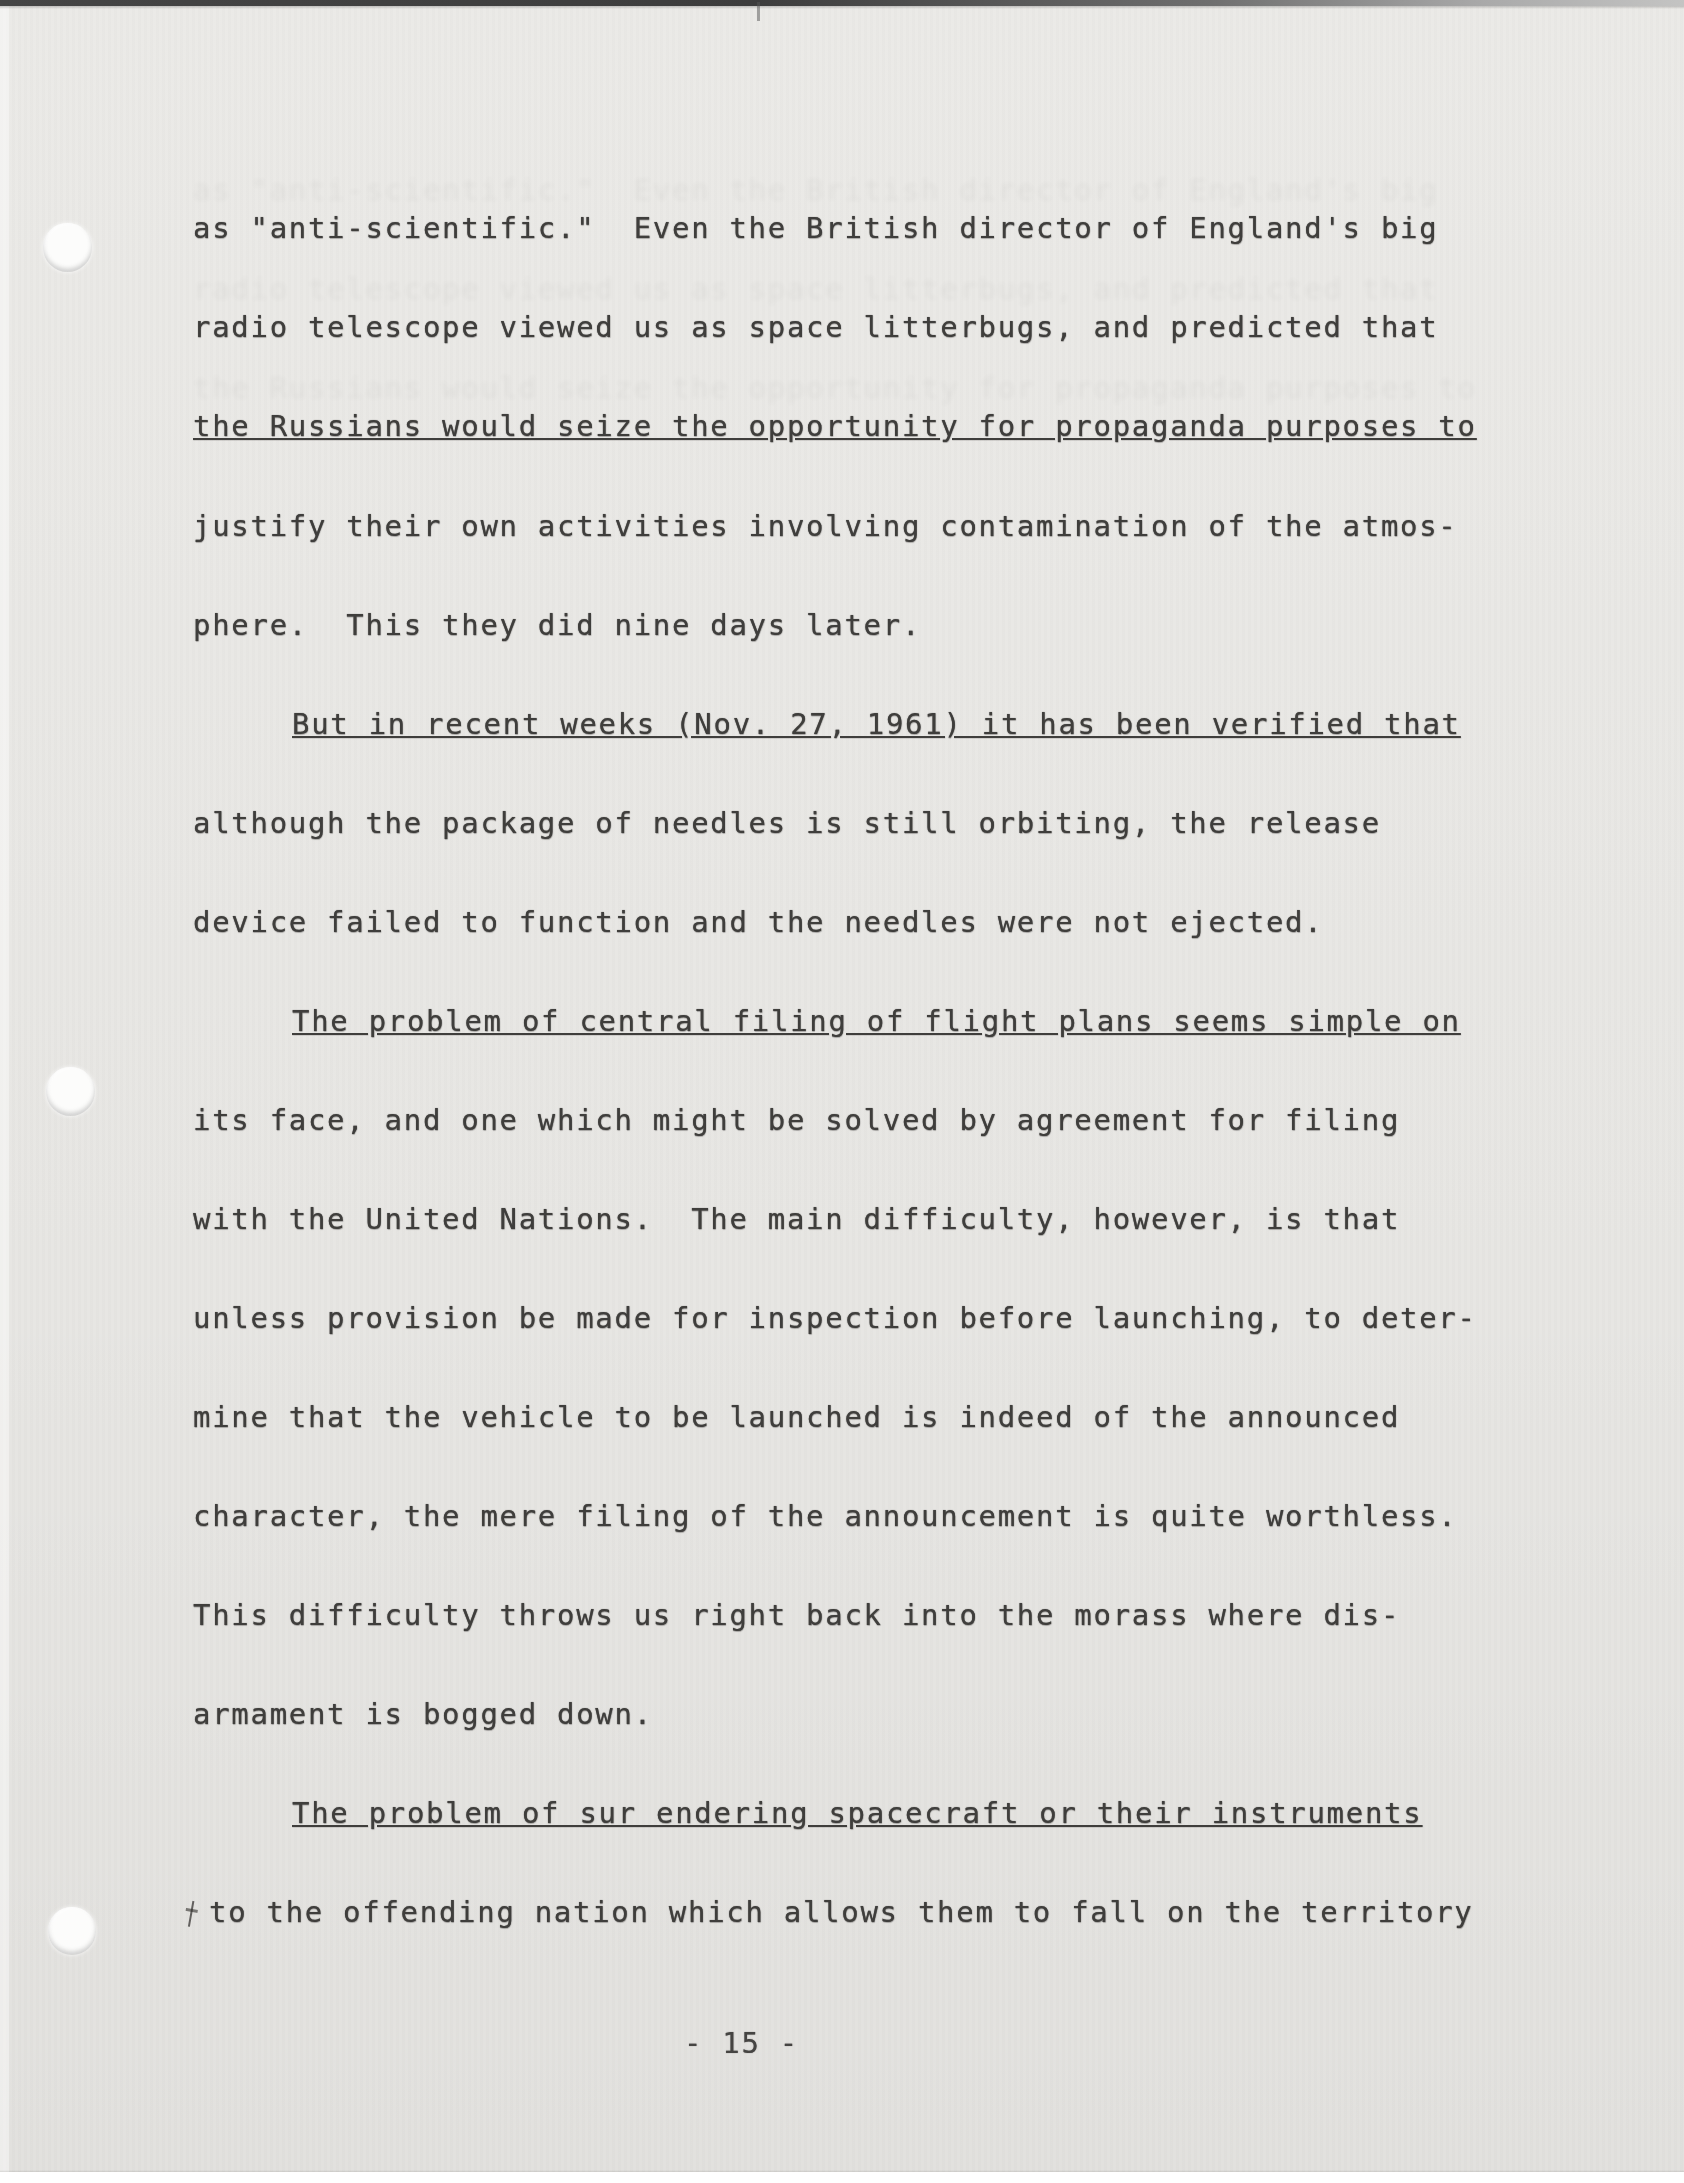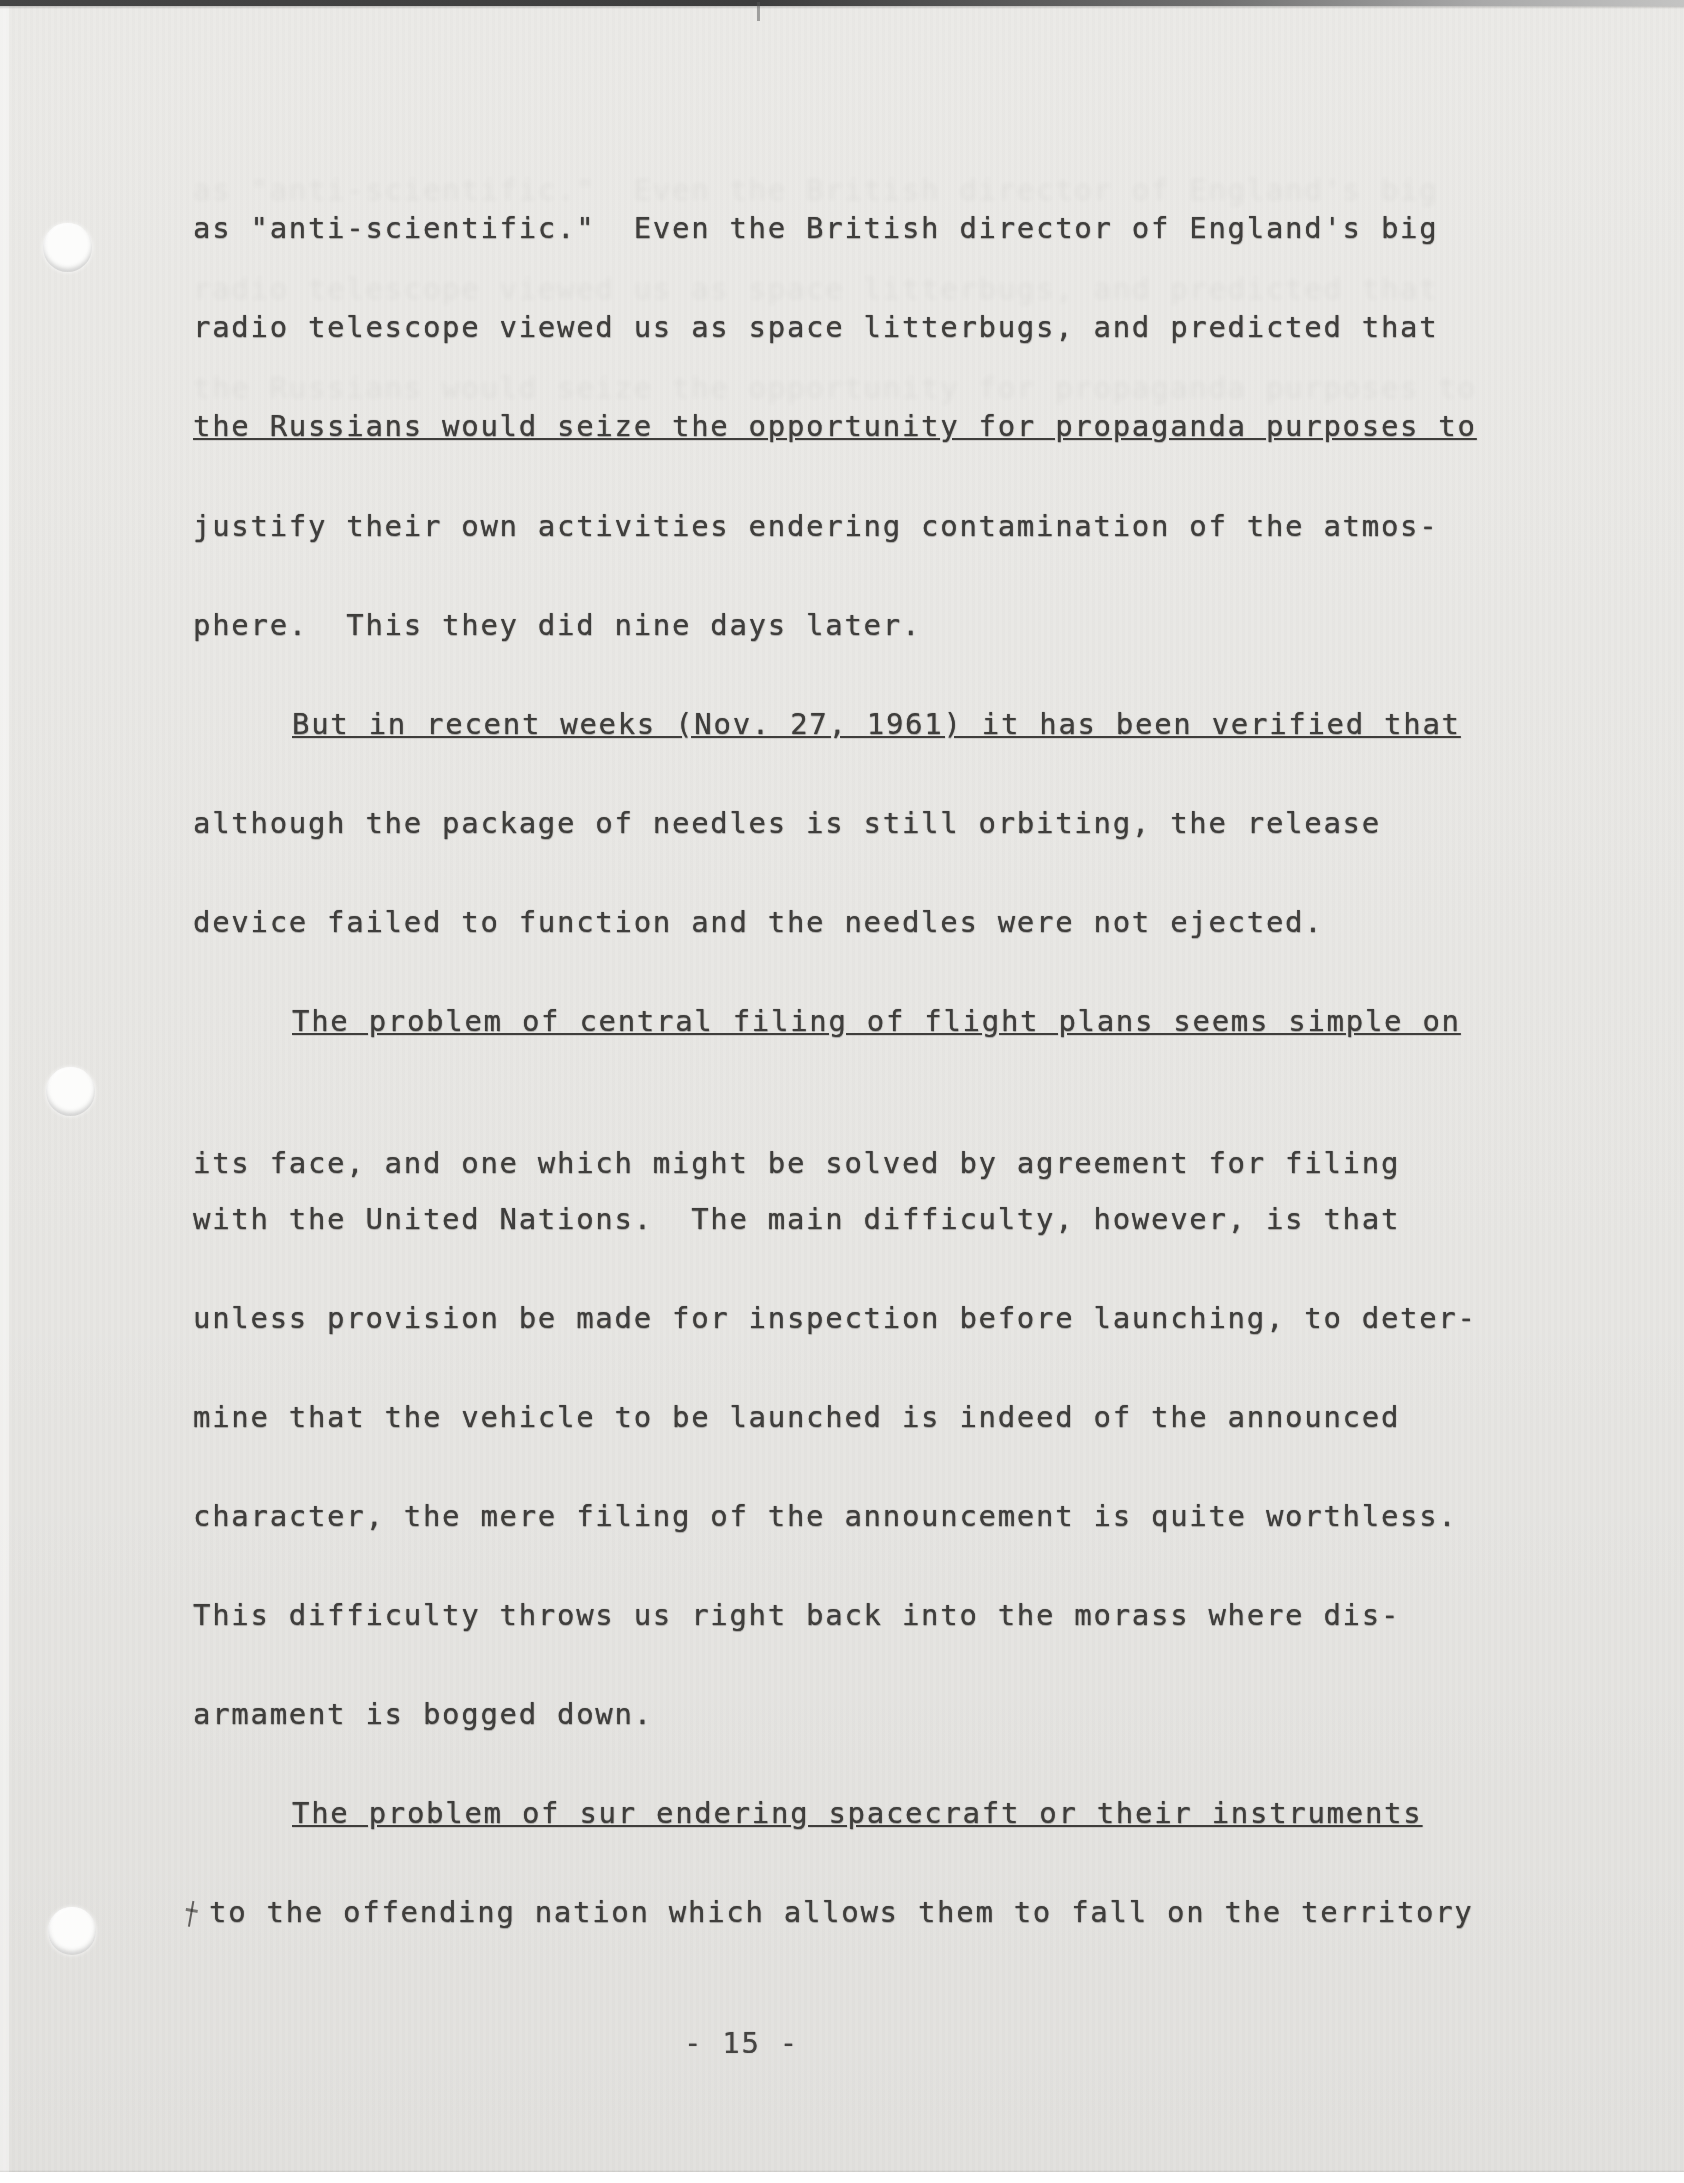--- a/index.html
+++ b/index.html
@@ -123,27 +123,27 @@
   <div class="top-tick"></div>
 
   <div class="hole hole-1"></div>
   <div class="hole hole-2"></div>
   <div class="hole hole-3"></div>
 
   <div class="text-block" id="lines-container">
       <div class="line" style="top: 211px;">as "anti-scientific."  Even the British director of England's big</div>
       <div class="line" style="top: 310px; text-align: center;">radio telescope viewed us as space litterbugs, and predicted that</div>
       <div class="line" style="top: 409px; text-decoration: underline;">the Russians would seize the opportunity for propaganda purposes to</div>
-      <div class="line" style="top: 509px;">justify their own activities endering contamination of the atmos-</div>
+      <div class="line" style="top: 509px;">justify their own activities involving contamination of the atmos-</div>
       <div class="line" style="top: 608px;">phere.  This they did nine days later.</div>
       <div class="line indent" style="top: 707px;">But in recent weeks (Nov. 27, 1961) it has been verified that</div>
       <div class="line" style="top: 806px;">although the package of needles is still orbiting, the release</div>
       <div class="line" style="top: 905px; text-align: right;">device failed to function and the needles were not ejected.</div>
       <div class="line indent" style="top: 1004px;">The problem of central filing of flight plans seems simple on</div>
-      <div class="line" style="top: 1103px; margin-top: 43px;">its face, and one which might be solved by agreement for filing</div>
+      <div class="line" style="top: 1103px;">its face, and one which might be solved by agreement for filing</div>
       <div class="line" style="top: 1202px;">with the United Nations.  The main difficulty, however, is that</div>
       <div class="line" style="top: 1301px;">unless provision be made for inspection before launching, to deter-</div>
       <div class="line" style="top: 1400px;">mine that the vehicle to be launched is indeed of the announced</div>
       <div class="line" style="top: 1499px;">character, the mere filing of the announcement is quite worthless.</div>
       <div class="line" style="top: 1598px;">This difficulty throws us right back into the morass where dis-</div>
       <div class="line" style="top: 1697px;">armament is bogged down.</div>
       <div class="line indent" style="top: 1796px;">The problem of sur endering spacecraft or their instruments</div>
       <div class="line" style="top: 1895px; padding-left: 16px;">to the offending nation which allows them to fall on the territory</div>
       <div class="line ghost" style="top: 173px;">as "anti-scientific."  Even the British director of England's big</div>
       <div class="line ghost" style="top: 272px;">radio telescope viewed us as space litterbugs, and predicted that</div>

